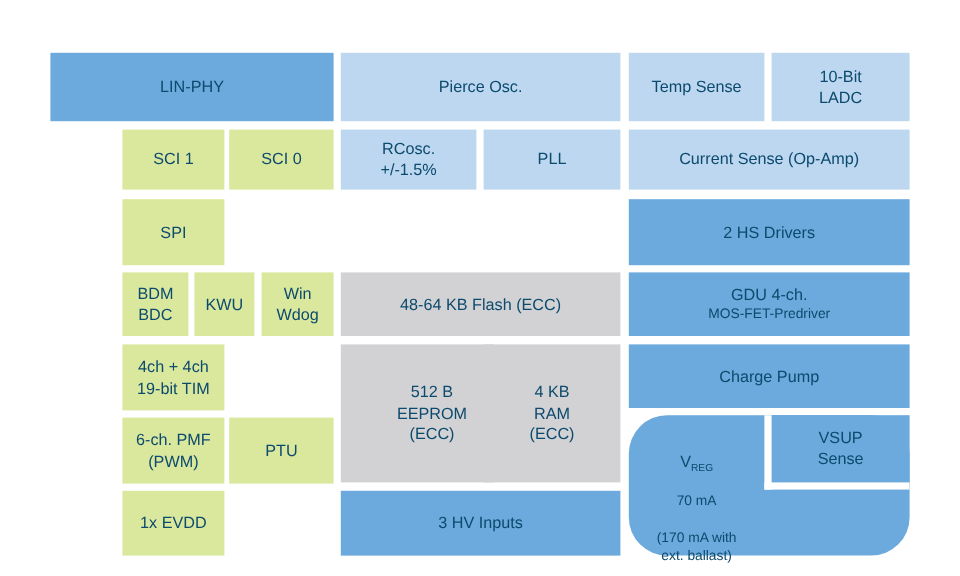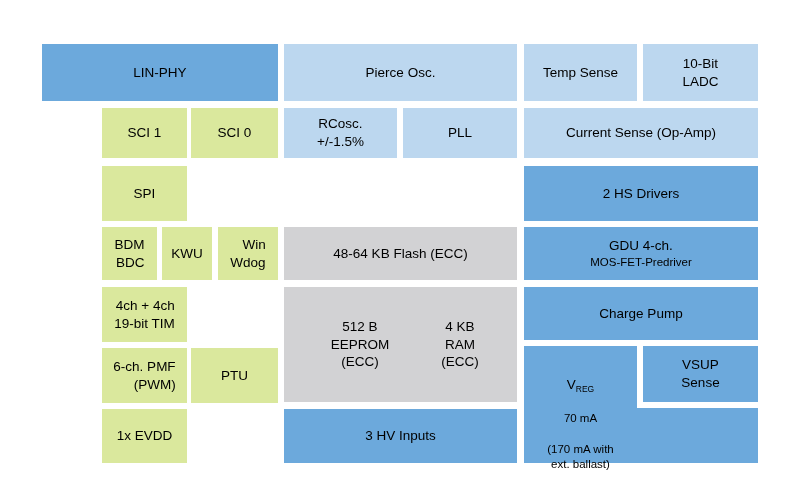--- a/index.html
+++ b/index.html
@@ -2,38 +2,38 @@
 <html><head>
 <meta charset="utf-8">
 <style>
   html, body { margin: 0; padding: 0; background: #ffffff; }
   #canvas {
     position: relative;
     width: 800px;
     height: 480px;
     background: #ffffff;
     font-family: "Liberation Sans", sans-serif;
-    color: #000000;
+    color: #0c4a6e;
     overflow: hidden;
   }
   .block {
     position: absolute;
     display: flex;
     flex-direction: column;
     align-items: center;
     justify-content: center;
     text-align: center;
     font-size: 13.5px;
     line-height: 1.3;
     white-space: pre-line;
     box-sizing: border-box;
   }
   .mblue { background: #6CA9DC; }
   .lblue { background: #BCD7EF; }
-  .green { background: #DAE89D; text-align: right; }
+  .green { background: #DAE89D; }
   .lime  { background: #CDDC26; }
   .gray  { background: #D2D2D4; }
   .bold  { font-weight: bold; }
   .sub-line { font-size: 11.5px; margin-top: 1px; }
   .vreg-text {
     position: absolute;
     left: 0; top: 14px;
     width: 113px;
     font-size: 11.5px;
     line-height: 1.35;
@@ -97,21 +97,21 @@
   <div class="block lblue" style="left:643px; top:44px; width:115px; height:57px;">10-Bit
 LADC</div>
   <div class="block lblue" style="left:524px; top:108px; width:234px; height:50px;">Current Sense (Op-Amp)</div>
   <div class="block mblue" style="left:524px; top:166px; width:234px; height:55px;">2 HS Drivers</div>
   <div class="block mblue" style="left:524px; top:227px; width:234px; height:53px;">
     <div>GDU 4-ch.</div>
     <div class="sub-line">MOS-FET-Predriver</div>
   </div>
   <div class="block mblue" style="left:524px; top:287px; width:234px; height:53px;">Charge Pump</div>
 
-  <div class="block mblue" style="left:524px; top:346px; width:234px; height:117px;">
+  <div class="block mblue" style="left:524px; top:346px; width:234px; height:117px;border-radius:32px;">
     <div class="vreg-text">
       <div><span class="vreg-sym">V</span><span class="vreg-sub">REG</span></div>
       <div>70 mA</div>
       <div>(170 mA with
 ext. ballast)</div>
     </div>
   </div>
   <div id="vsup-wrap">VSUP
 Sense</div>
 

